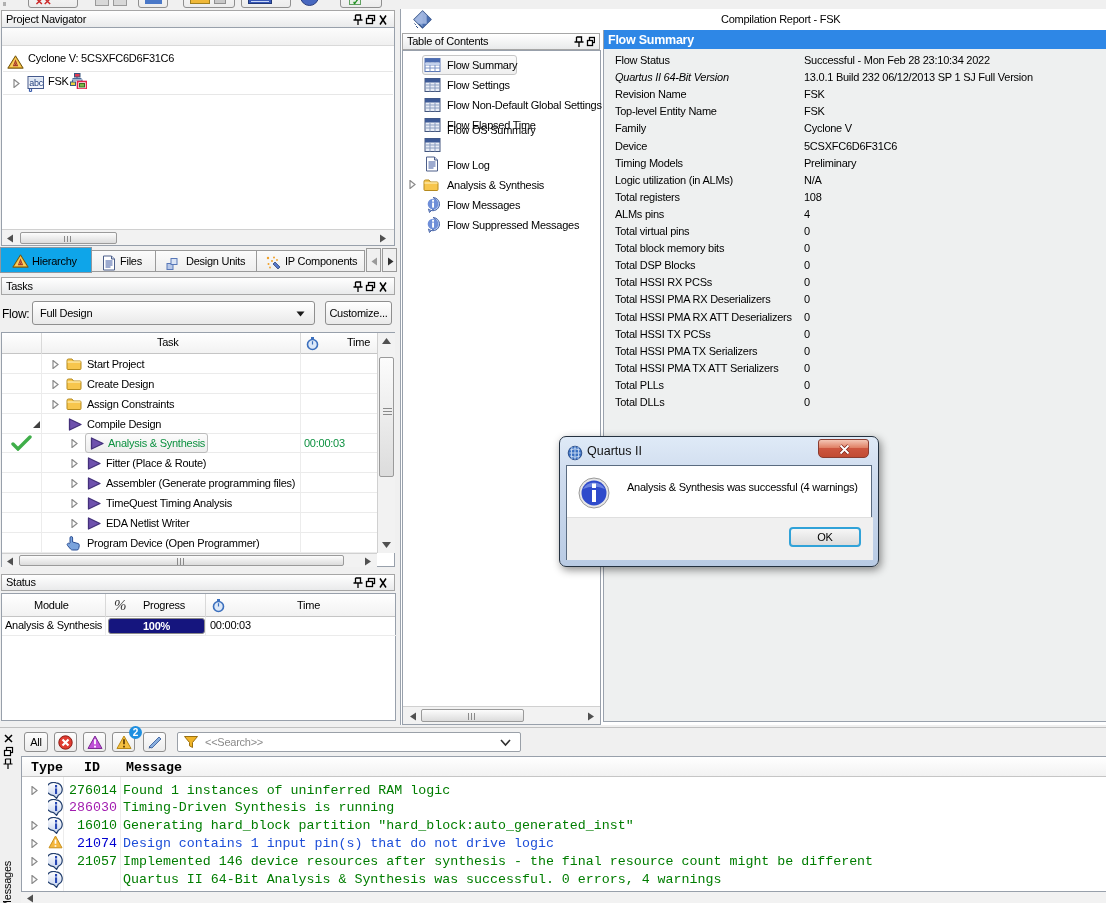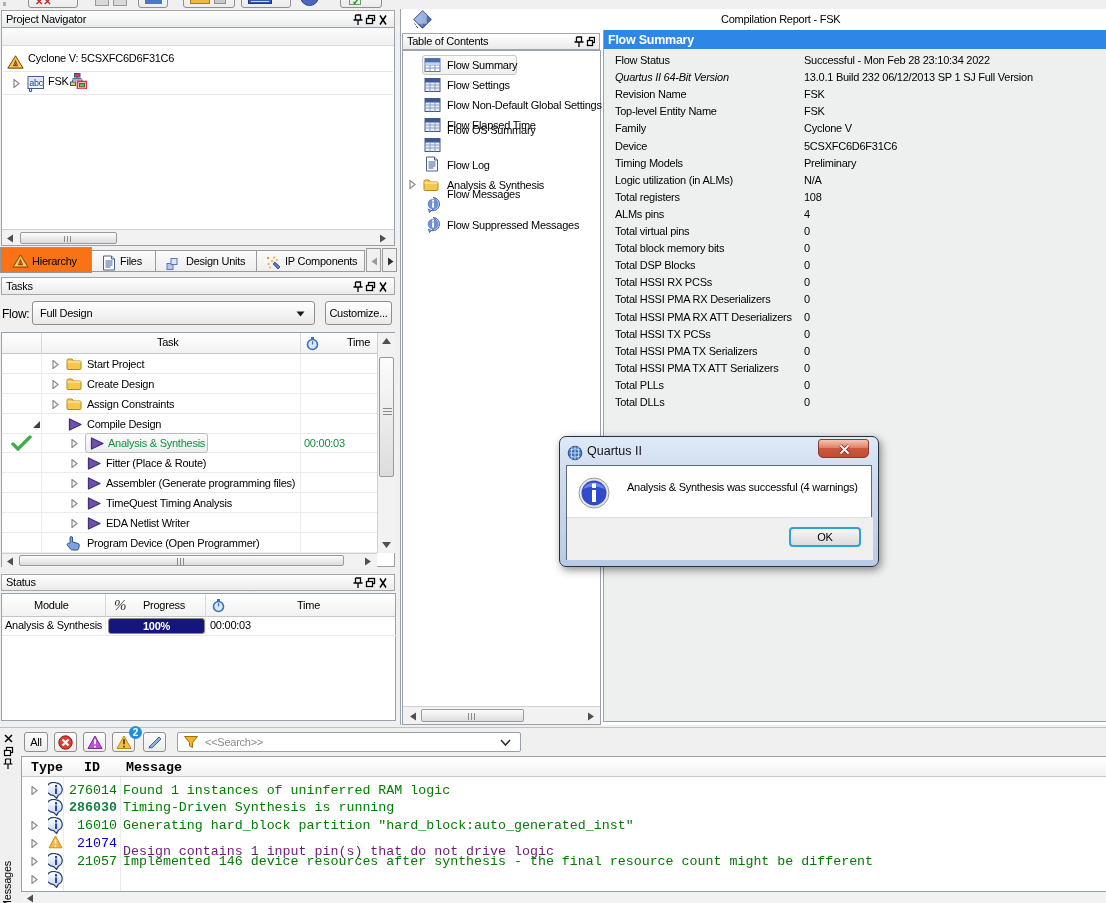--- a/index.html
+++ b/index.html
@@ -112,21 +112,21 @@
     </div>
     <div class="sb-btn" style="left:377px;top:4px;">
         <svg width="8" height="9">
           <polygon points="1,0.5 1,8.5 7,4.5" fill="#505050"></polygon>
         </svg>
       </div>
   </div>
 </div>
 
 <div class="abs" id="tabs" style="left:0;top:247px;width:398px;height:26px;">
-  <div class="tab" style="left:0;width:92px;top:0;height:26px;background:#f97316;border-color:#8f979f;border-left:1px solid #8f979f;z-index:2;">
+  <div class="tab" style="left:0;width:92px;top:0;height:26px;background:#0ea5e9;border-color:#8f979f;border-left:1px solid #8f979f;z-index:2;">
     <span class="abs ticon tri" style="left:11px;top:6px;">
         <svg width="17" height="14" viewBox="0 0 17 14">
           <polygon points="8.5,0.8 16.2,13.2 0.8,13.2" fill="#e8a826" stroke="#6e5410" stroke-width="1"></polygon>
           <polygon points="8.5,2.6 14.3,12 2.7,12" fill="#f7cf5e"></polygon>
           <path d="M8.5 5.8 L10.4 10.6 L6.6 10.6 Z" fill="none" stroke="#a83a28" stroke-width="1.1"></path>
           <path d="M8.5 8.4 L8.5 10.2" stroke="#a83a28" stroke-width="1"></path>
         </svg>
       </span>
     <span class="abs" style="left:31px;top:7px;">Hierarchy</span>
   </div>
@@ -521,21 +521,21 @@
     </div>
     <div class="abs" style="left:44px;top:128px;white-space:nowrap;">Analysis &amp; Synthesis</div>
   <div class="abs ticon balloon" style="left:21px;top:145px;">
       <svg width="18" height="18" viewBox="0 0 18 18">
         <path d="M9 1.5 A6.6 6.6 0 1 1 4.5 13 L5.5 16.5 L8 13.9 A6.6 6.6 0 0 0 9 1.5 Z" fill="#b8ccf0" stroke="#4a66a8" stroke-width="1"></path>
         <circle cx="9" cy="8" r="5.3" fill="#6f8fd8"></circle>
         <rect x="8.1" y="3.8" width="1.9" height="1.9" fill="#fff"></rect>
         <rect x="8.1" y="6.6" width="1.9" height="5" fill="#fff"></rect>
       </svg>
     </div>
-    <div class="abs" style="left:44px;top:137px;white-space:nowrap;text-align:right;">Flow Messages</div>
+    <div class="abs" style="left:44px;top:148px;white-space:nowrap;text-align:right;">Flow Messages</div>
   <div class="abs ticon balloon" style="left:21px;top:165px;">
       <svg width="18" height="18" viewBox="0 0 18 18">
         <path d="M9 1.5 A6.6 6.6 0 1 1 4.5 13 L5.5 16.5 L8 13.9 A6.6 6.6 0 0 0 9 1.5 Z" fill="#b8ccf0" stroke="#4a66a8" stroke-width="1"></path>
         <circle cx="9" cy="8" r="5.3" fill="#6f8fd8"></circle>
         <rect x="8.1" y="3.8" width="1.9" height="1.9" fill="#fff"></rect>
         <rect x="8.1" y="6.6" width="1.9" height="5" fill="#fff"></rect>
       </svg>
     </div>
     <div class="abs" style="left:44px;top:168px;white-space:nowrap;">Flow Suppressed Messages</div>
 
@@ -756,21 +756,21 @@
                 <linearGradient id="ib" x1="0" y1="0" x2="0" y2="1">
                   <stop offset="0" stop-color="#ffffff"></stop>
                   <stop offset="1" stop-color="#c4d2ee"></stop>
                 </linearGradient>
               </defs>
               <path d="M8 0.8 A7 6.6 0 1 0 5.6 13.6 L8.6 16.4 L10.4 13.2 A7 6.6 0 0 0 8 0.8 Z" fill="url(#ib)" stroke="#24406e" stroke-width="1.2"></path>
               <rect x="7" y="3" width="2.1" height="2.5" fill="#2747b4"></rect>
               <rect x="7" y="6.4" width="2.1" height="5.6" fill="#2747b4"></rect>
             </svg>
           </span>
-          <span style="position:absolute;left:44px;top:2px;width:51px;text-align:right;color:#15803d;font-weight:bold;">286030</span>
+          <span style="position:absolute;left:44px;top:2px;width:51px;text-align:right;color:#a21caf;">286030</span>
           <span style="position:absolute;left:101px;top:2px;white-space:nowrap;color:#007d00;">Timing-Driven Synthesis is running</span>
         </div>
         <div class="mono" style="position:absolute;left:0;top:59.3px;width:1084px;height:18px;">
           <span style="position:absolute;left:9px;top:5px;">
             <svg width="7" height="9">
               <polygon points="1,0.5 6,4.5 1,8.5" fill="none" stroke="#8a8a8a" stroke-width="1.2"></polygon>
             </svg>
           </span>
           <span style="position:absolute;left:26px;top:1px;">
             <svg width="16" height="17" viewBox="0 0 16 17">
@@ -794,21 +794,21 @@
               <polygon points="1,0.5 6,4.5 1,8.5" fill="none" stroke="#8a8a8a" stroke-width="1.2"></polygon>
             </svg>
           </span>
           <span style="position:absolute;left:26px;top:1px;">
             <svg width="15" height="14">
               <polygon points="7.5,1 14,12.8 1,12.8" fill="#f5b73d" stroke="#c8901c" stroke-width="1"></polygon>
               <path d="M7.5 4.4 L7.5 8.8 M7.5 10.2 L7.5 11.8" stroke="#fff" stroke-width="1.7"></path>
             </svg>
           </span>
           <span style="position:absolute;left:44px;top:2px;width:51px;text-align:right;color:#0000d0;">21074</span>
-          <span style="position:absolute;left:101px;top:10px;white-space:nowrap;color:#701a75;">Design contains 1 input pin(s) that do not drive logic</span>
+          <span style="position:absolute;left:101px;top:2px;white-space:nowrap;color:#1d4ed8;">Design contains 1 input pin(s) that do not drive logic</span>
         </div>
         <div class="mono" style="position:absolute;left:0;top:95.1px;width:1084px;height:18px;">
           <span style="position:absolute;left:9px;top:5px;">
             <svg width="7" height="9">
               <polygon points="1,0.5 6,4.5 1,8.5" fill="none" stroke="#8a8a8a" stroke-width="1.2"></polygon>
             </svg>
           </span>
           <span style="position:absolute;left:26px;top:1px;">
             <svg width="16" height="17" viewBox="0 0 16 17">
               <defs>
@@ -838,20 +838,21 @@
                   <stop offset="0" stop-color="#ffffff"></stop>
                   <stop offset="1" stop-color="#c4d2ee"></stop>
                 </linearGradient>
               </defs>
               <path d="M8 0.8 A7 6.6 0 1 0 5.6 13.6 L8.6 16.4 L10.4 13.2 A7 6.6 0 0 0 8 0.8 Z" fill="url(#ib)" stroke="#24406e" stroke-width="1.2"></path>
               <rect x="7" y="3" width="2.1" height="2.5" fill="#2747b4"></rect>
               <rect x="7" y="6.4" width="2.1" height="5.6" fill="#2747b4"></rect>
             </svg>
           </span>
           <span style="position:absolute;left:44px;top:2px;width:51px;text-align:right;color:#007d00;"></span>
+          <span style="position:absolute;left:101px;top:2px;white-space:nowrap;color:#007d00;">Quartus II 64-Bit Analysis &amp; Synthesis was successful. 0 errors, 4 warnings</span>
         </div>
       </div>
   </div>
 
   <div class="sb" style="left:21px;top:164px;width:1085px;height:12px;">
     <div class="sb-btn" style="left:5px;top:2px;">
         <svg width="8" height="9">
           <polygon points="7,0.5 7,8.5 1,4.5" fill="#505050"></polygon>
         </svg>
       </div>

